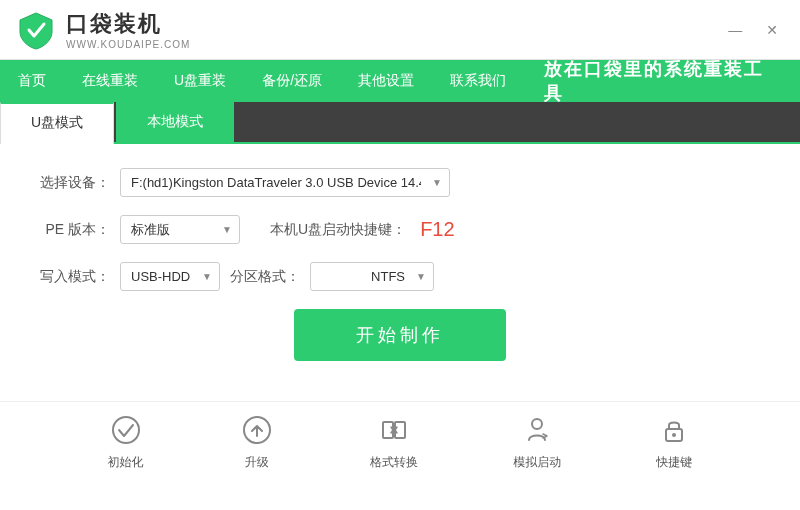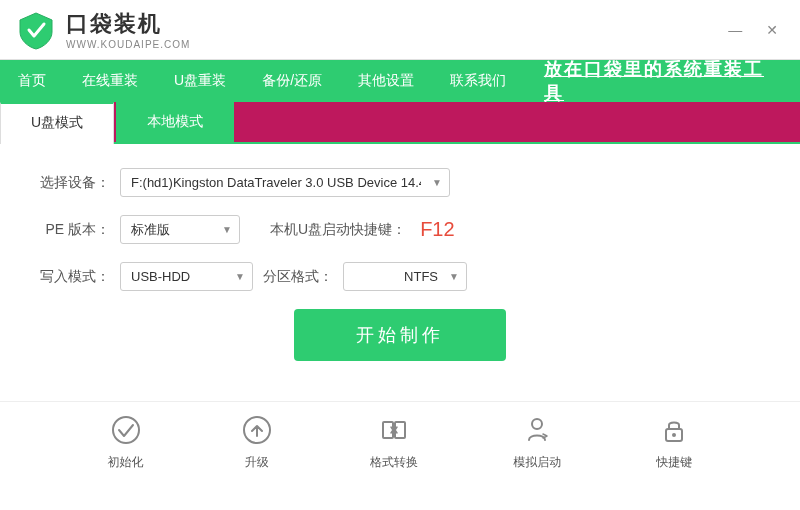--- a/index.html
+++ b/index.html
@@ -85,37 +85,36 @@
     }
     .nav-tagline {
       margin-left: auto;
       padding: 0 20px;
       display: flex;
       align-items: center;
       color: white;
       font-size: 18px;
       font-weight: bold;
       letter-spacing: 2px;
-      text-decoration: underline;
     }
 
     
     .content-area {
       background: #ffffff;
       margin: 0;
       flex: 1;
       height: calc(510px - 60px - 42px);
       position: relative;
     }
 
     
     .tabs {
       display: flex;
       border-bottom: 2px solid #2ecc71;
-      background: #be185d;
+      background: #404040;
     }
     .tab {
       padding: 10px 30px;
       font-size: 14px;
       cursor: pointer;
       border: 1px solid #ddd;
       border-bottom: none;
       background: #f5f5f5;
       color: #555;
       margin-right: 2px;
@@ -171,21 +170,21 @@
       padding: 6px 28px 6px 10px;
       font-size: 13px;
       color: #333;
       background: white;
       appearance: none;
       cursor: pointer;
       outline: none;
     }
     .select-device { width: 330px; }
     .select-pe { width: 120px; }
-    .select-write { width: 133px; }
+    .select-write { width: 100px; }
     .select-partition { width: 124px; text-align: right; }
 
     .shortcut-label {
       font-size: 14px;
       color: #555;
       margin-left: 20px;
     }
     .shortcut-key {
       font-size: 20px;
       font-weight: normal;

